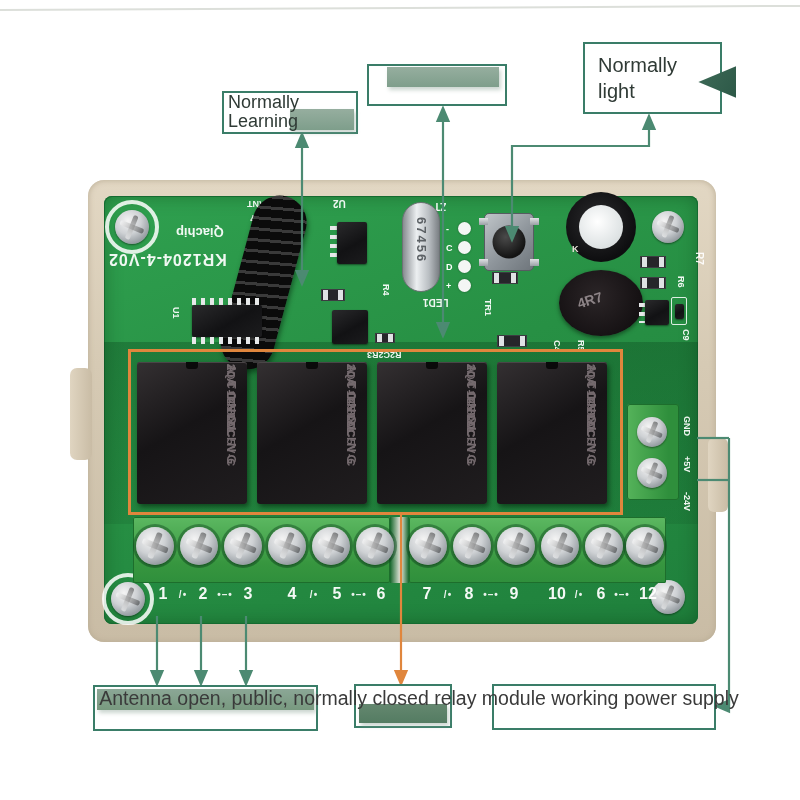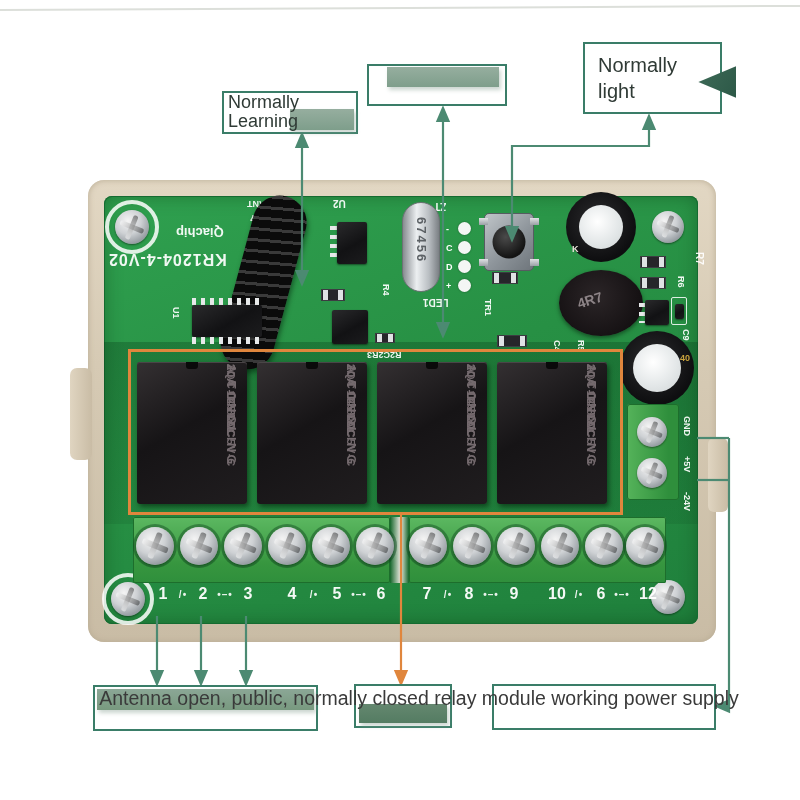--- a/index.html
+++ b/index.html
@@ -172,24 +172,20 @@
     <div class="cap"></div>
   </div>
 
   <div class="ecap" style="left:566px;top:192px;width:70px;height:70px;">
     <div class="vent" style="width:44px;height:44px;"></div>
     <span class="mark" style="left:6px;bottom:8px;">K</span>
   </div>
   <div class="inductor">
       <span>4R7</span>
     </div>
-  <div class="ecap" style="left:620px;top:331px;width:74px;height:74px;">
-    <div class="vent" style="width:48px;height:48px;"></div>
-    <span class="mark gold" style="right:4px;top:22px;">40</span>
-  </div>
   <div class="smdr" style="left:640px;top:256px;width:26px;height:12px;">
       <i style="left:2px;"></i>
       <i style="right:2px;"></i>
     </div>
   <div class="smdr" style="left:640px;top:277px;width:26px;height:12px;">
       <i style="left:2px;"></i>
       <i style="right:2px;"></i>
     </div>
   <div class="pins-v" style="left:639px;top:303px;height:20px;"></div>
   <div class="chip" style="left:645px;top:300px;width:24px;height:25px;"></div>

